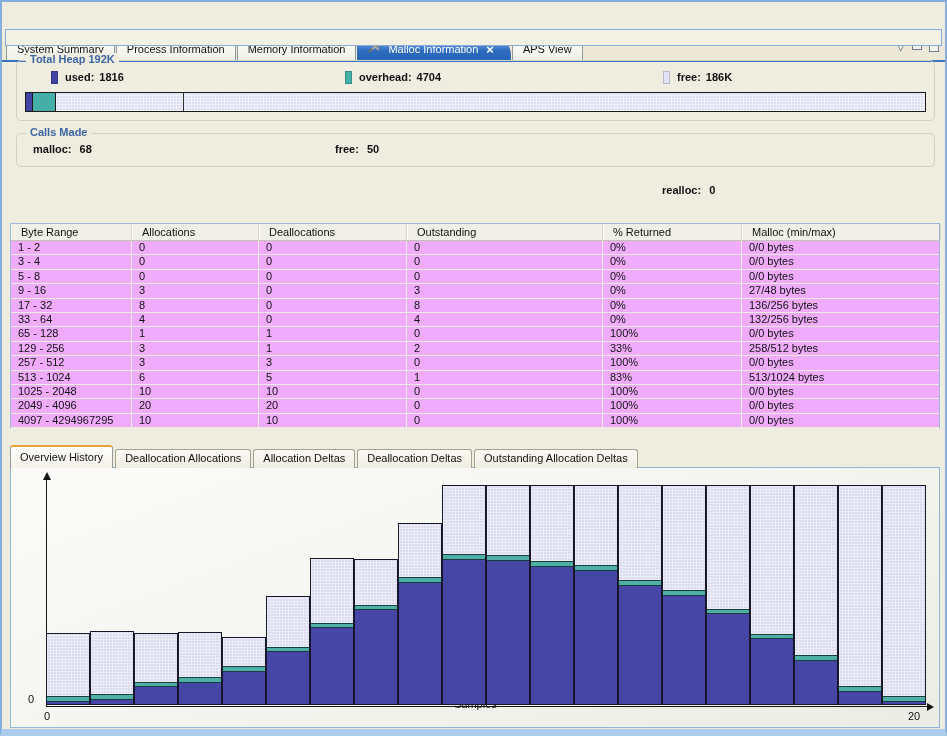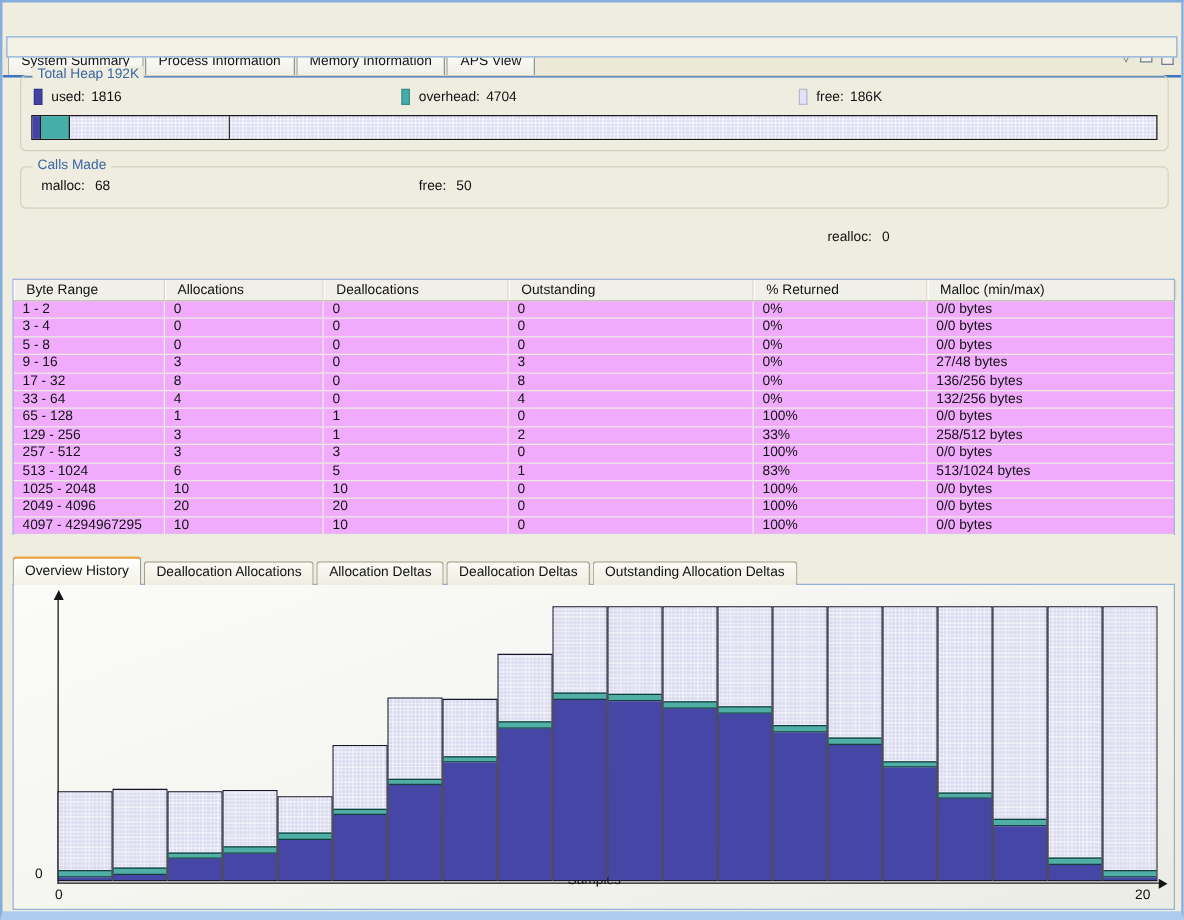--- a/index.html
+++ b/index.html
@@ -30,25 +30,25 @@
   .vmenu{color:#5A6B7C;font-size:11px;line-height:11px;}
   .minbtn{width:10px;height:5px;border:1px solid #6C7C8C;background:#F4F2E8;margin-top:2px;}
   .maxbtn{width:10px;height:10px;border:1px solid #6C7C8C;border-top:3px solid #6C7C8C;background:#F4F2E8;}
   
   .session{
     position:absolute;top:27px;left:3px;right:3px;height:17px;
     background:#F3F1E4;border:1px solid #89ADDB;line-height:15px;padding-left:4px;
     white-space:pre;overflow:hidden;
   }
   
-  .group{position:absolute;border:1px solid #D5D1BC;border-radius:5px;}
+  .group{position:absolute;border:1px solid #D5D1BC;border-radius:5px;font-weight:bold;}
   .gtitle{position:absolute;top:-8px;left:9px;background:#EFEDE0;padding:0 4px;color:#3C66A4;}
   .stat{position:absolute;white-space:nowrap;}
   .stat .val{margin-left:5px;}
-  .legend-item{position:absolute;top:10px;white-space:nowrap;display:flex;align-items:center;}
+  .legend-item{position:absolute;top:10px;white-space:nowrap;display:flex;margin-left:24px;}
   .swatch{display:inline-block;width:7px;height:13px;margin-right:7px;border:1px solid rgba(0,0,0,0.18);}
   .legend-item .val{margin-left:5px;}
   
   .heapbar{position:absolute;left:8px;top:31px;height:20px;border:1px solid #1A1A1A;display:flex;background:#DFDFF4;}
   .hseg{height:100%;}
   .hseg.sep{border-right:1px solid #1A1A1A;}
   .hfree{flex:1;background-image:
       repeating-linear-gradient(90deg,rgba(255,255,255,.45) 0 1px,rgba(0,0,0,0) 1px 3px),
       repeating-linear-gradient(0deg,rgba(255,255,255,.45) 0 1px,rgba(0,0,0,0) 1px 3px);}
   .hdiv{position:absolute;left:17.5%;top:0;bottom:0;width:1px;background:#303030;}
@@ -100,20 +100,31 @@
     <div class="tabrow">
       <div class="tab">
         <span>System Summary</span>
       </div>
       <div class="tab">
         <span>Process Information</span>
       </div>
       <div class="tab">
         <span>Memory Information</span>
       </div>
+      <div class="tab active">
+        <span>
+          <svg width="15" height="11" viewBox="0 0 15 11">
+            <path d="M2 9 L9 3 M4 2 L11 8" stroke="#A8A8A0" stroke-width="2" fill="none"></path>
+            <path d="M1 10 L4 7" stroke="#6E6E66" stroke-width="2" fill="none"></path>
+            <circle cx="10" cy="3" r="2" fill="#C8C8C0" stroke="#6E6E66" stroke-width="0.8"></circle>
+          </svg>
+        </span>
+        <span>Malloc Information</span>
+        <span class="close">×</span>
+      </div>
       <div class="tab">
         <span>APS View</span>
       </div>
     </div>
     <div class="winctl">
       <span class="vmenu">▽</span>
       <span class="minbtn"></span>
       <span class="maxbtn"></span>
     </div>
     <div class="tabline"></div>

